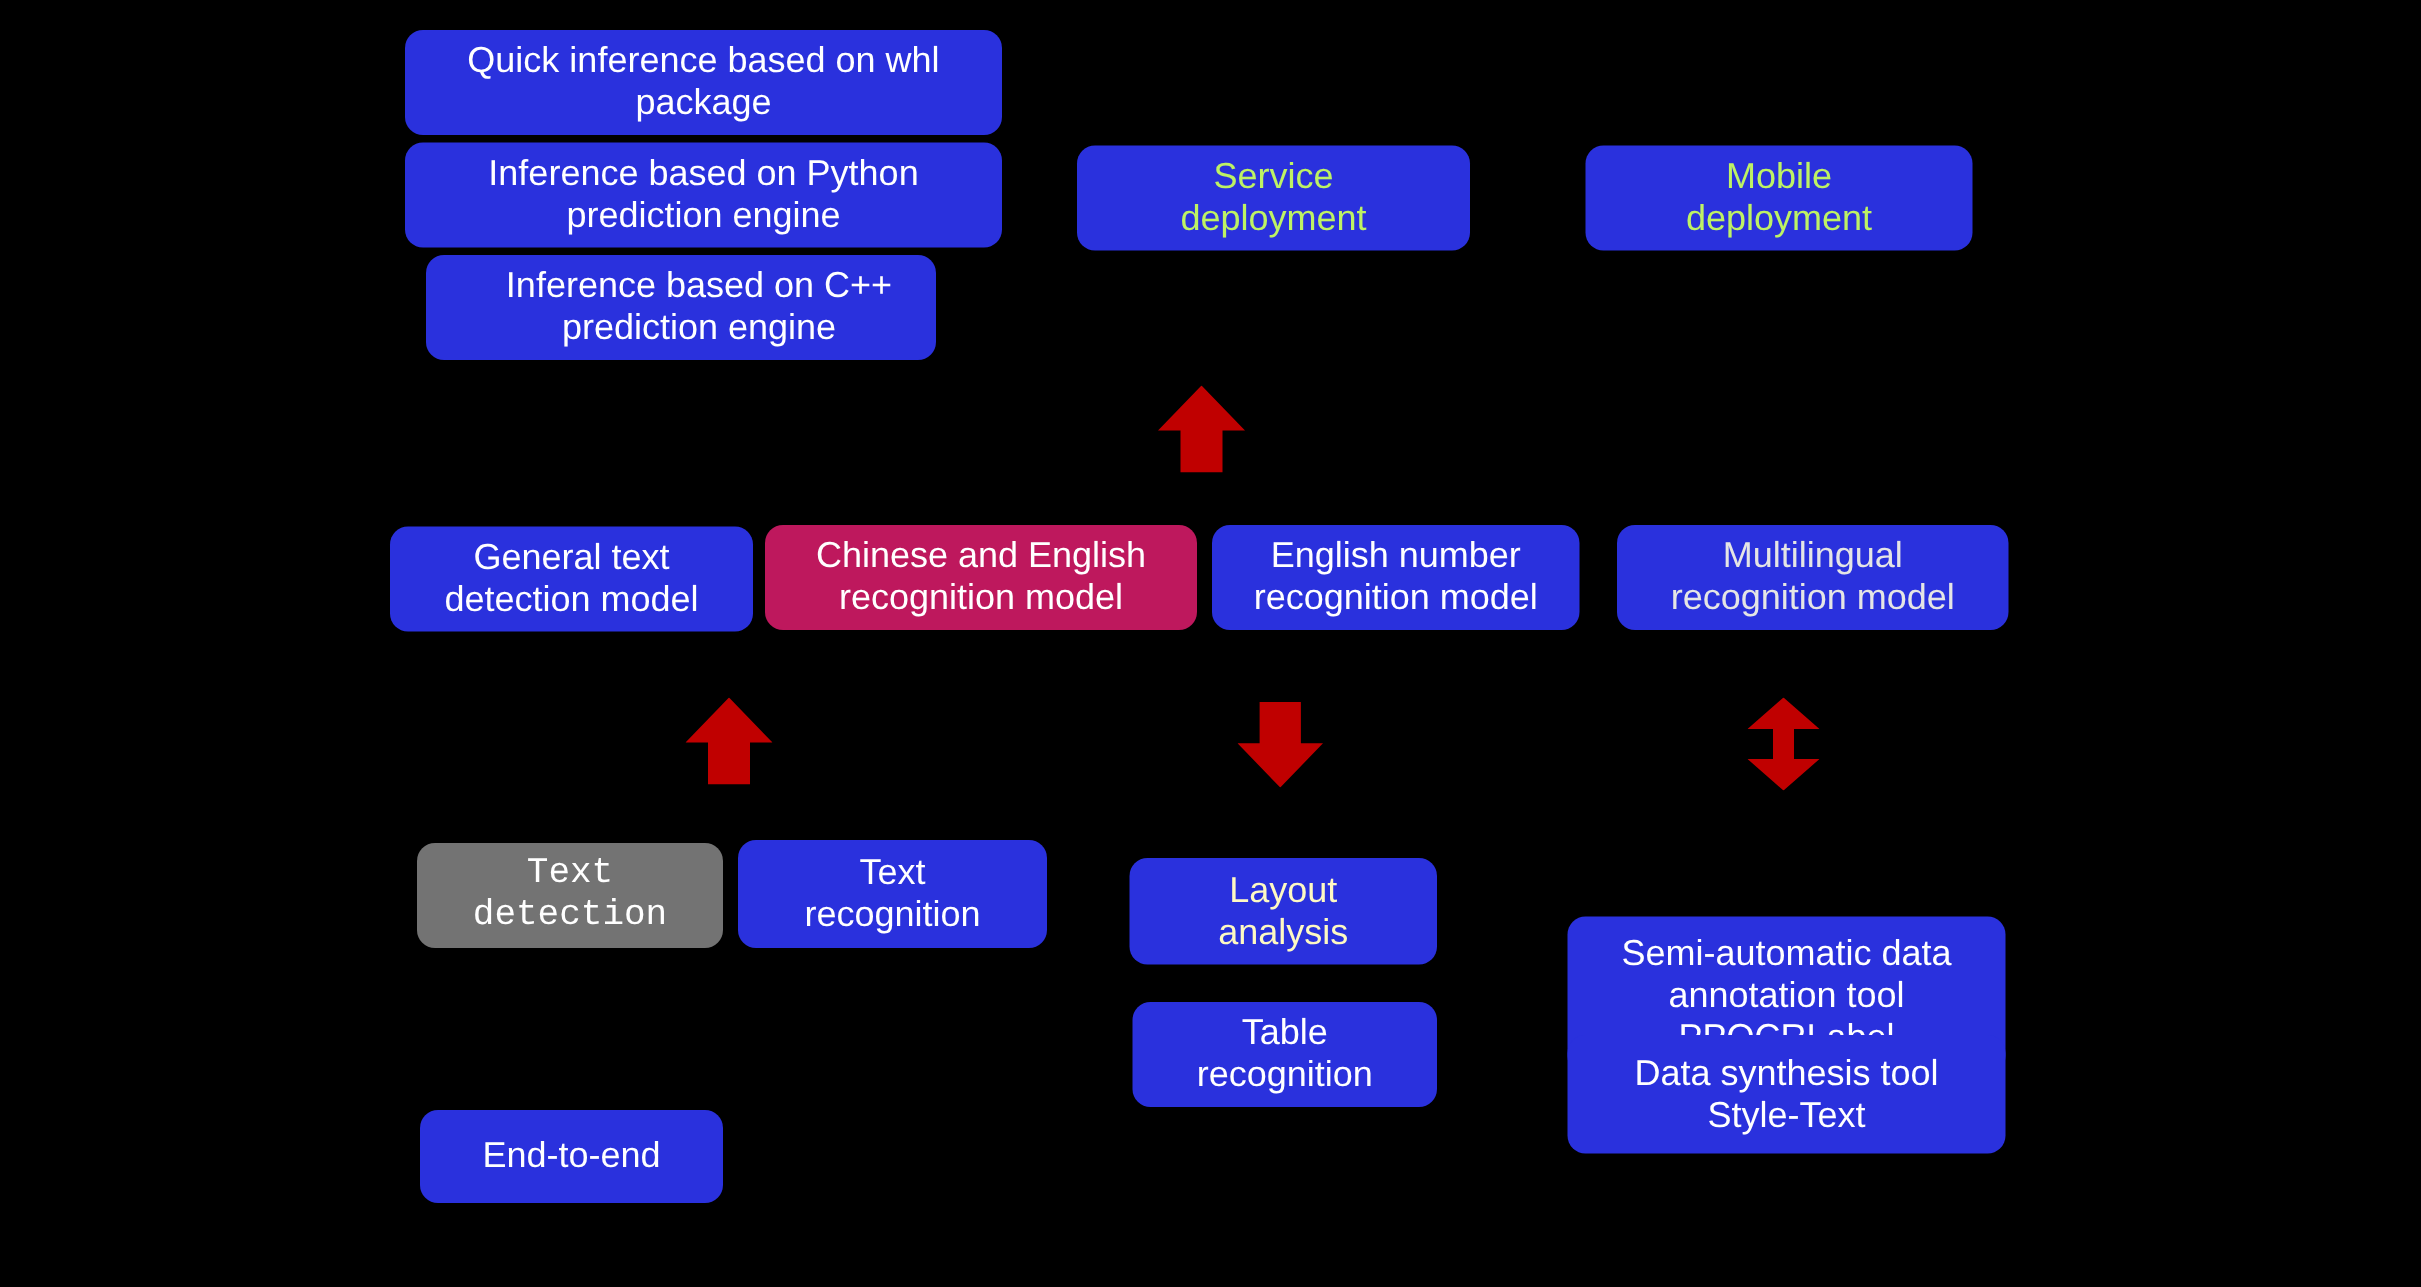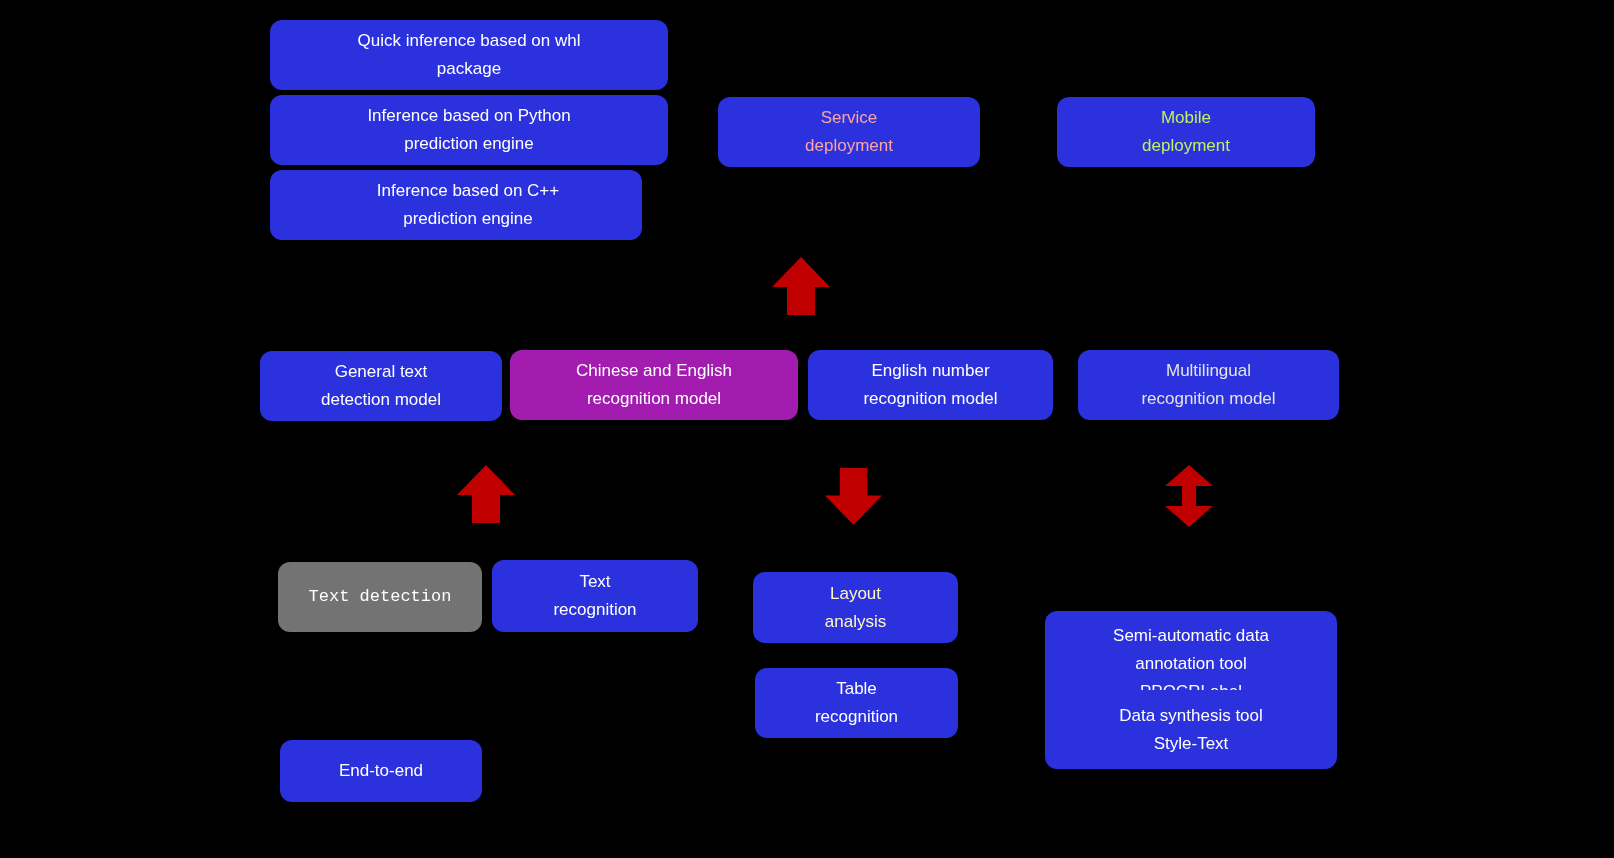--- a/index.html
+++ b/index.html
@@ -17,33 +17,33 @@
   }
   .box {
     position: absolute;
     background: #2A31DD;
     color: #ffffff;
     border-radius: 12px;
     display: flex;
     align-items: center;
     justify-content: center;
     text-align: center;
-    font-size: 17px;
+    font-size: 24px;
     line-height: 28px;
     white-space: pre-line;
     box-sizing: border-box;
     padding: 2px 6px;
   }
   .arrow { position: absolute; }
   .arrow svg { display: block; width: 100%; height: 100%; }
 
   
   .n-quick     { left: 270px;  top: 20px;  width: 398px; height: 70px; }
   .n-python    { left: 270px;  top: 95px;  width: 398px; height: 70px; }
-  .n-cpp       { left: 270px;  top: 170px; width: 372px; height: 70px; padding-left: 30px; }
+  .n-cpp       { left: 284px;  top: 170px; width: 340px; height: 70px; padding-left: 30px; }
   
   .n-service   { left: 718px;  top: 97px;  width: 262px; height: 70px; }
   .n-mobile    { left: 1057px; top: 97px;  width: 258px; height: 70px; }
   
   .n-general   { left: 260px;  top: 351px; width: 242px; height: 70px; text-align: center; }
   .n-chinese   { left: 510px;  top: 350px; width: 288px; height: 70px; }
   .n-engnum    { left: 808px;  top: 350px; width: 245px; height: 70px; }
   .n-multi     { left: 1066px; top: 350px; width: 261px; height: 70px; }
   
   .n-textdet   { left: 278px;  top: 562px; width: 204px; height: 70px; }
@@ -71,34 +71,34 @@
   </div>
   <div class="box n-python" style="background: rgb(42, 49, 221); color: rgb(255, 255, 255);">
     <span>Inference based on Python
 prediction engine</span>
   </div>
   <div class="box n-cpp" style="background: rgb(42, 49, 221); color: rgb(255, 255, 255);">
     <span>Inference based on C++
 prediction engine</span>
   </div>
 
-  <div class="box n-service" style="background: rgb(42, 49, 221); color: #fca5a5;">
+  <div class="box n-service" style="background: rgb(42, 49, 221); color: #bef264;">
     <span>Service
 deployment</span>
   </div>
   <div class="box n-mobile" style="background: rgb(42, 49, 221); color: #bef264;">
     <span>Mobile
 deployment</span>
   </div>
 
   <div class="box n-general" style="background: rgb(42, 49, 221); color: rgb(255, 255, 255);">
     <span>General text
 detection model</span>
   </div>
-  <div class="box n-chinese" style="background: #a21caf; color: rgb(255, 255, 255);">
+  <div class="box n-chinese" style="background: #be185d; color: rgb(255, 255, 255);">
     <span>Chinese and English
 recognition model</span>
   </div>
   <div class="box n-engnum" style="background: rgb(42, 49, 221); color: rgb(255, 255, 255);">
     <span>English number
 recognition model</span>
   </div>
   <div class="box n-multi" style="background: rgb(42, 49, 221); color: #e5e5e5; margin-left: 12px;">
     <span>Multilingual
 recognition model</span>

